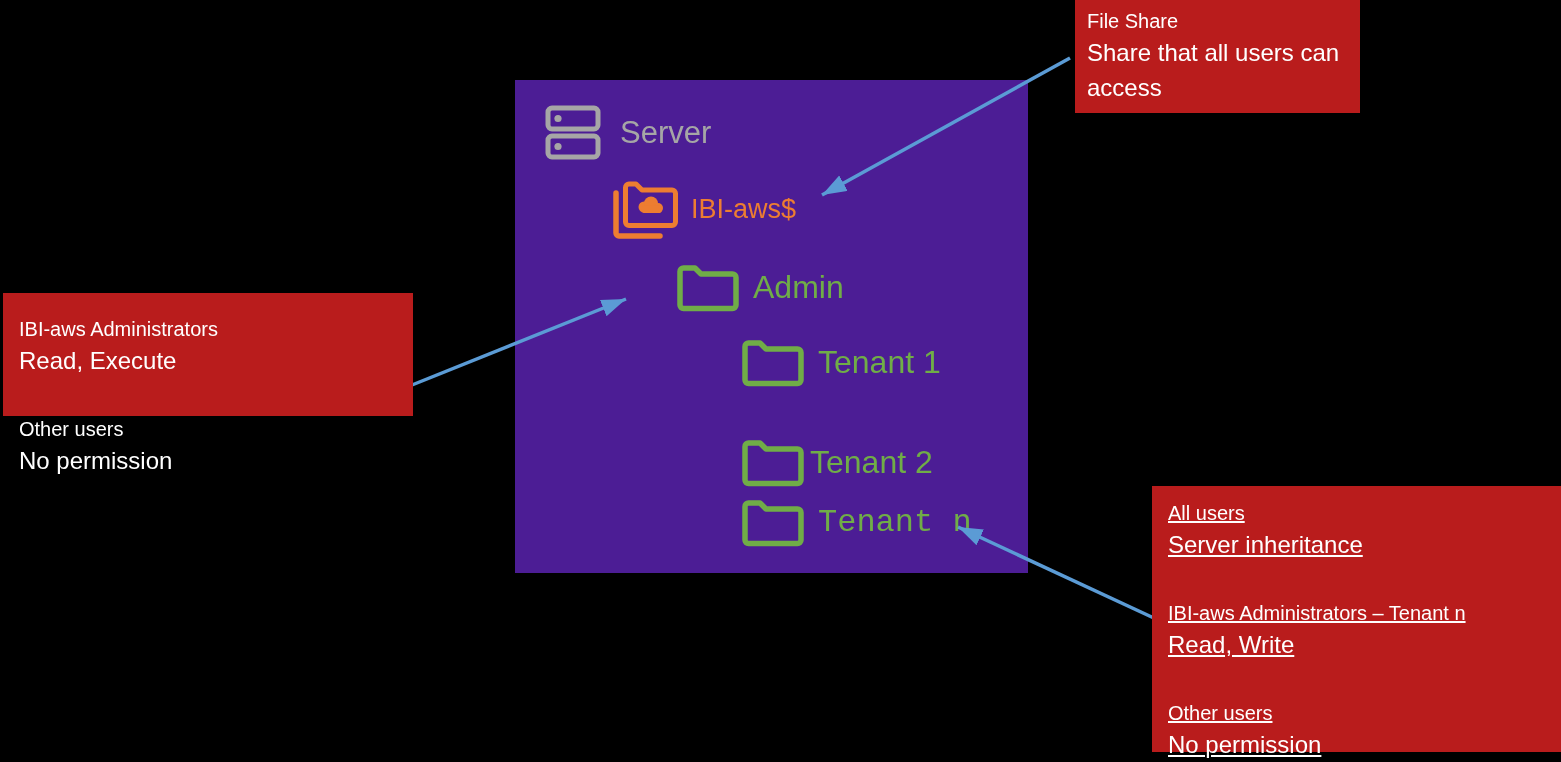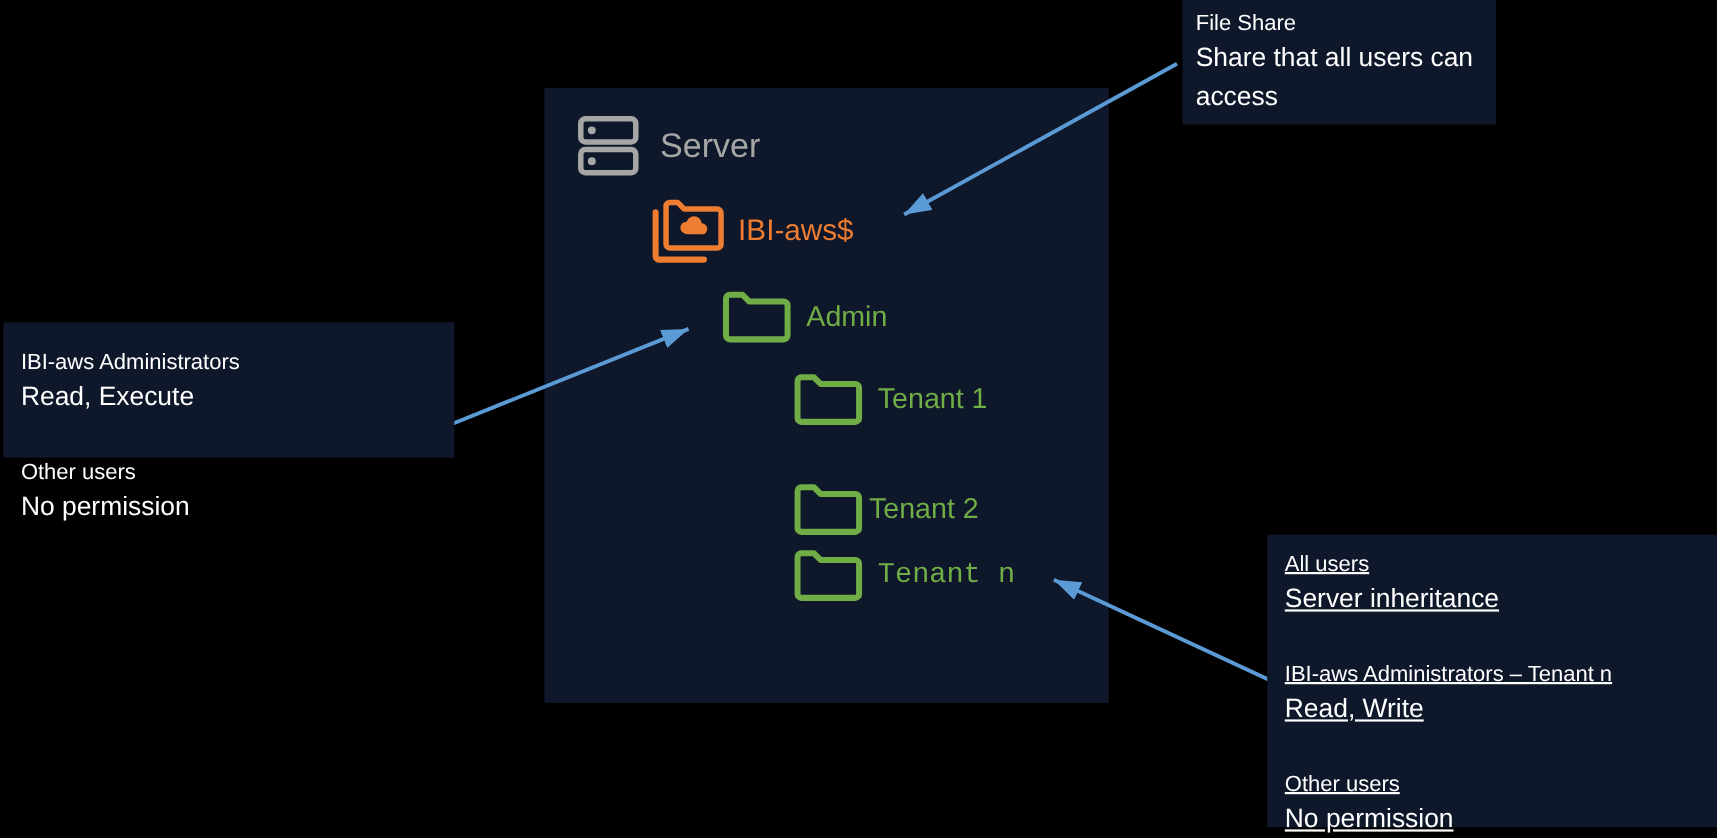--- a/index.html
+++ b/index.html
@@ -6,51 +6,51 @@
   .canvas {
     position: relative;
     width: 1561px;
     height: 762px;
     background: #000000;
     overflow: hidden;
     font-family: "Liberation Sans", sans-serif;
   }
   .panel {
     position: absolute;
-    left: 495px; top: 80px;
-    width: 513px; height: 559px;
-    background: #0f172a;
+    left: 515px; top: 80px;
+    width: 513px; height: 493px;
+    background: #4c1d95;
   }
   .tree-row {
     position: absolute;
     display: flex;
     align-items: center;
   }
   .tree-row .icon { flex: 0 0 auto; display: block; }
   .lbl { white-space: nowrap; }
   .row-server  { left: 30px;  top: 24px;  gap: 19px; }
   .lbl-server  { color: #A6A6A6; font-size: 31px; }
   .row-share   { left: 93px;  top: 96px;  gap: 9px; }
   .lbl-share   { color: #ED7D31; font-size: 27px; }
   .row-admin   { left: 162px; top: 182px; gap: 14px; }
   .row-tenant1 { left: 227px; top: 257px; gap: 14px; }
   .row-tenant2 { left: 227px; top: 337px; gap: 6px; margin-top: 20px; }
   .row-tenantn { left: 227px; top: 417px; gap: 14px; font-family: Liberation Mono, monospace; }
-  .lbl-folder  { color: #70AD47; font-size: 26px; }
+  .lbl-folder  { color: #70AD47; font-size: 32px; }
 
   .arrows {
     position: absolute;
     left: 0; top: 0;
     width: 1561px; height: 762px;
     pointer-events: none;
   }
 
   .callout {
     position: absolute;
-    background: #0f172a;
+    background: #b91c1c;
     color: #FFFFFF;
     box-sizing: border-box;
   }
   .callout .small { font-size: 20px; line-height: 27px; }
   .callout .large { font-size: 24px; line-height: 35px; }
   .callout .group + .group { margin-top: 38px; }
   .callout-file-share   { left: 1075px; top: 0px;   width: 285px; height: 113px; padding: 8px 12px; }
   .callout-admin-perms  { left: 3px;    top: 293px; width: 410px; height: 123px; padding: 23px 16px; }
   .callout-tenant-perms { left: 1152px; top: 486px; width: 409px; height: 266px; padding: 14px 16px; text-decoration: underline; }
 </style>

